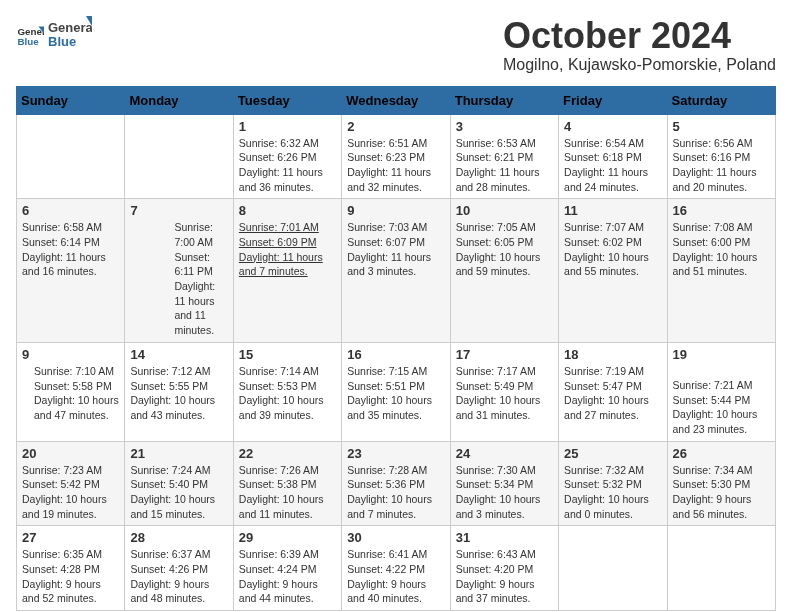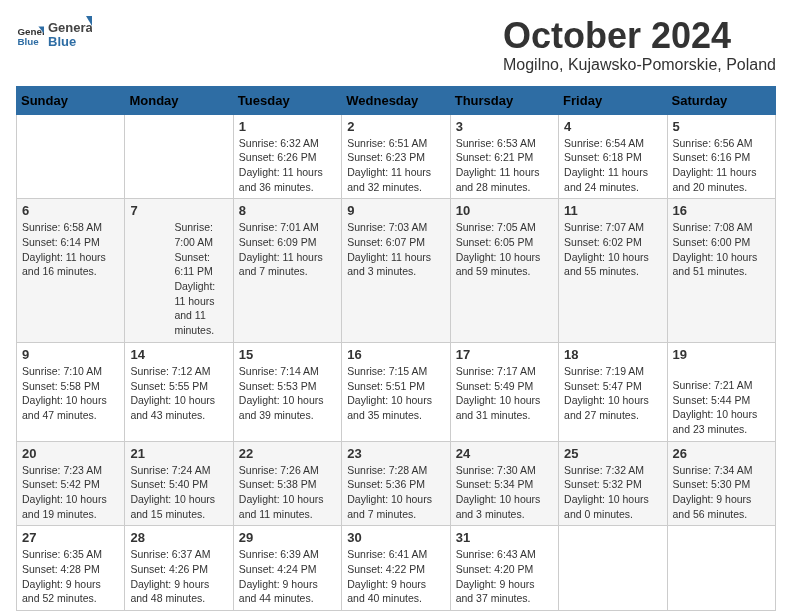--- a/index.html
+++ b/index.html
@@ -167,21 +167,21 @@
         </td>
         <td>
           <span class="day-num">7</span>
           <div class="day-detail" style="white-space: pre-line; margin-left: 44px;">Sunrise: 7:00 AM
 Sunset: 6:11 PM
 Daylight: 11 hours
 and 11 minutes.</div>
         </td>
         <td>
           <span class="day-num">8</span>
-          <div class="day-detail" style="white-space: pre-line;">Sunrise: 7:01 AM
+          <div class="day-detail" style="white-space: pre-line; text-decoration: underline;">Sunrise: 7:01 AM
 Sunset: 6:09 PM
 Daylight: 11 hours
 and 7 minutes.</div>
         </td>
         <td>
           <span class="day-num">9</span>
           <div class="day-detail" style="white-space: pre-line;">Sunrise: 7:03 AM
 Sunset: 6:07 PM
 Daylight: 11 hours
 and 3 minutes.</div>
@@ -204,21 +204,21 @@
           <span class="day-num">16</span>
           <div class="day-detail" style="white-space: pre-line;">Sunrise: 7:08 AM
 Sunset: 6:00 PM
 Daylight: 10 hours
 and 51 minutes.</div>
         </td>
       </tr>
       <tr>
         <td>
           <span class="day-num">9</span>
-          <div class="day-detail" style="white-space: pre-line;">Sunrise: 7:10 AM
+          <div class="day-detail" style="white-space: pre-line; margin-left: 12px;">Sunrise: 7:10 AM
 Sunset: 5:58 PM
 Daylight: 10 hours
 and 47 minutes.</div>
         </td>
         <td>
           <span class="day-num">14</span>
           <div class="day-detail" style="white-space: pre-line;">Sunrise: 7:12 AM
 Sunset: 5:55 PM
 Daylight: 10 hours
 and 43 minutes.</div>

